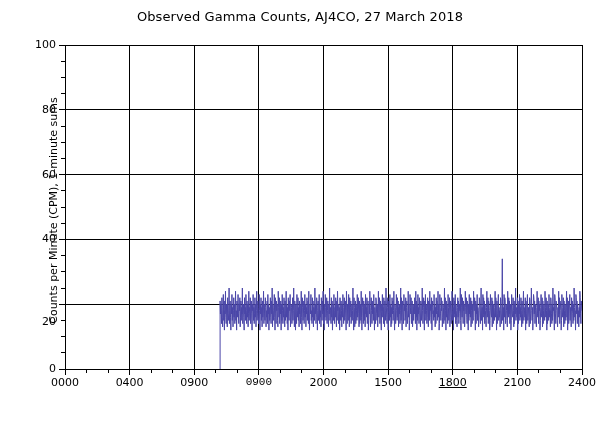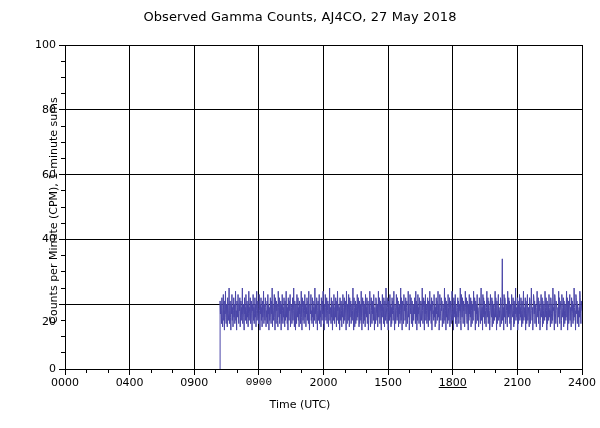--- a/index.html
+++ b/index.html
@@ -71,21 +71,21 @@
   .ytick-label {
     text-align: right;
     width: 40px;
   }
 </style>
 </head>
 <body>
 
 <div id="figure">
 
-  <div id="chart-title">Observed Gamma Counts, AJ4CO, 27 May 2018</div>
+  <div id="chart-title">Observed Gamma Counts, AJ4CO, 27 March 2018</div>
 
   <svg id="plot-svg" width="600" height="428">
     <g id="gridlines">
         <line x1="129.625" y1="45" x2="129.625" y2="369" stroke="#000" stroke-width="1" shape-rendering="crispEdges"></line>
         <line x1="194.25" y1="45" x2="194.25" y2="369" stroke="#000" stroke-width="1" shape-rendering="crispEdges"></line>
         <line x1="258.875" y1="45" x2="258.875" y2="369" stroke="#000" stroke-width="1" shape-rendering="crispEdges"></line>
         <line x1="323.5" y1="45" x2="323.5" y2="369" stroke="#000" stroke-width="1" shape-rendering="crispEdges"></line>
         <line x1="388.125" y1="45" x2="388.125" y2="369" stroke="#000" stroke-width="1" shape-rendering="crispEdges"></line>
         <line x1="452.75" y1="45" x2="452.75" y2="369" stroke="#000" stroke-width="1" shape-rendering="crispEdges"></line>
         <line x1="517.375" y1="45" x2="517.375" y2="369" stroke="#000" stroke-width="1" shape-rendering="crispEdges"></line>
@@ -163,16 +163,15 @@
     </div>
   <div id="yticklabels">
       <div class="tick-label ytick-label" style="left: 16px; top: 362px;">0</div>
       <div class="tick-label ytick-label" style="left: 16px; top: 315px;">20</div>
       <div class="tick-label ytick-label" style="left: 16px; top: 232.4px;">40</div>
       <div class="tick-label ytick-label" style="left: 16px; top: 167.6px;">60</div>
       <div class="tick-label ytick-label" style="left: 16px; top: 102.8px;">80</div>
       <div class="tick-label ytick-label" style="left: 16px; top: 38px;">100</div>
     </div>
 
-  <div class="axis-label" id="x-axis-title">Time (UTC)</div>
   <div class="axis-label" id="y-axis-title">Counts per Minute (CPM), 1-minute sums</div>
 
 </div>
 
 </body></html>

